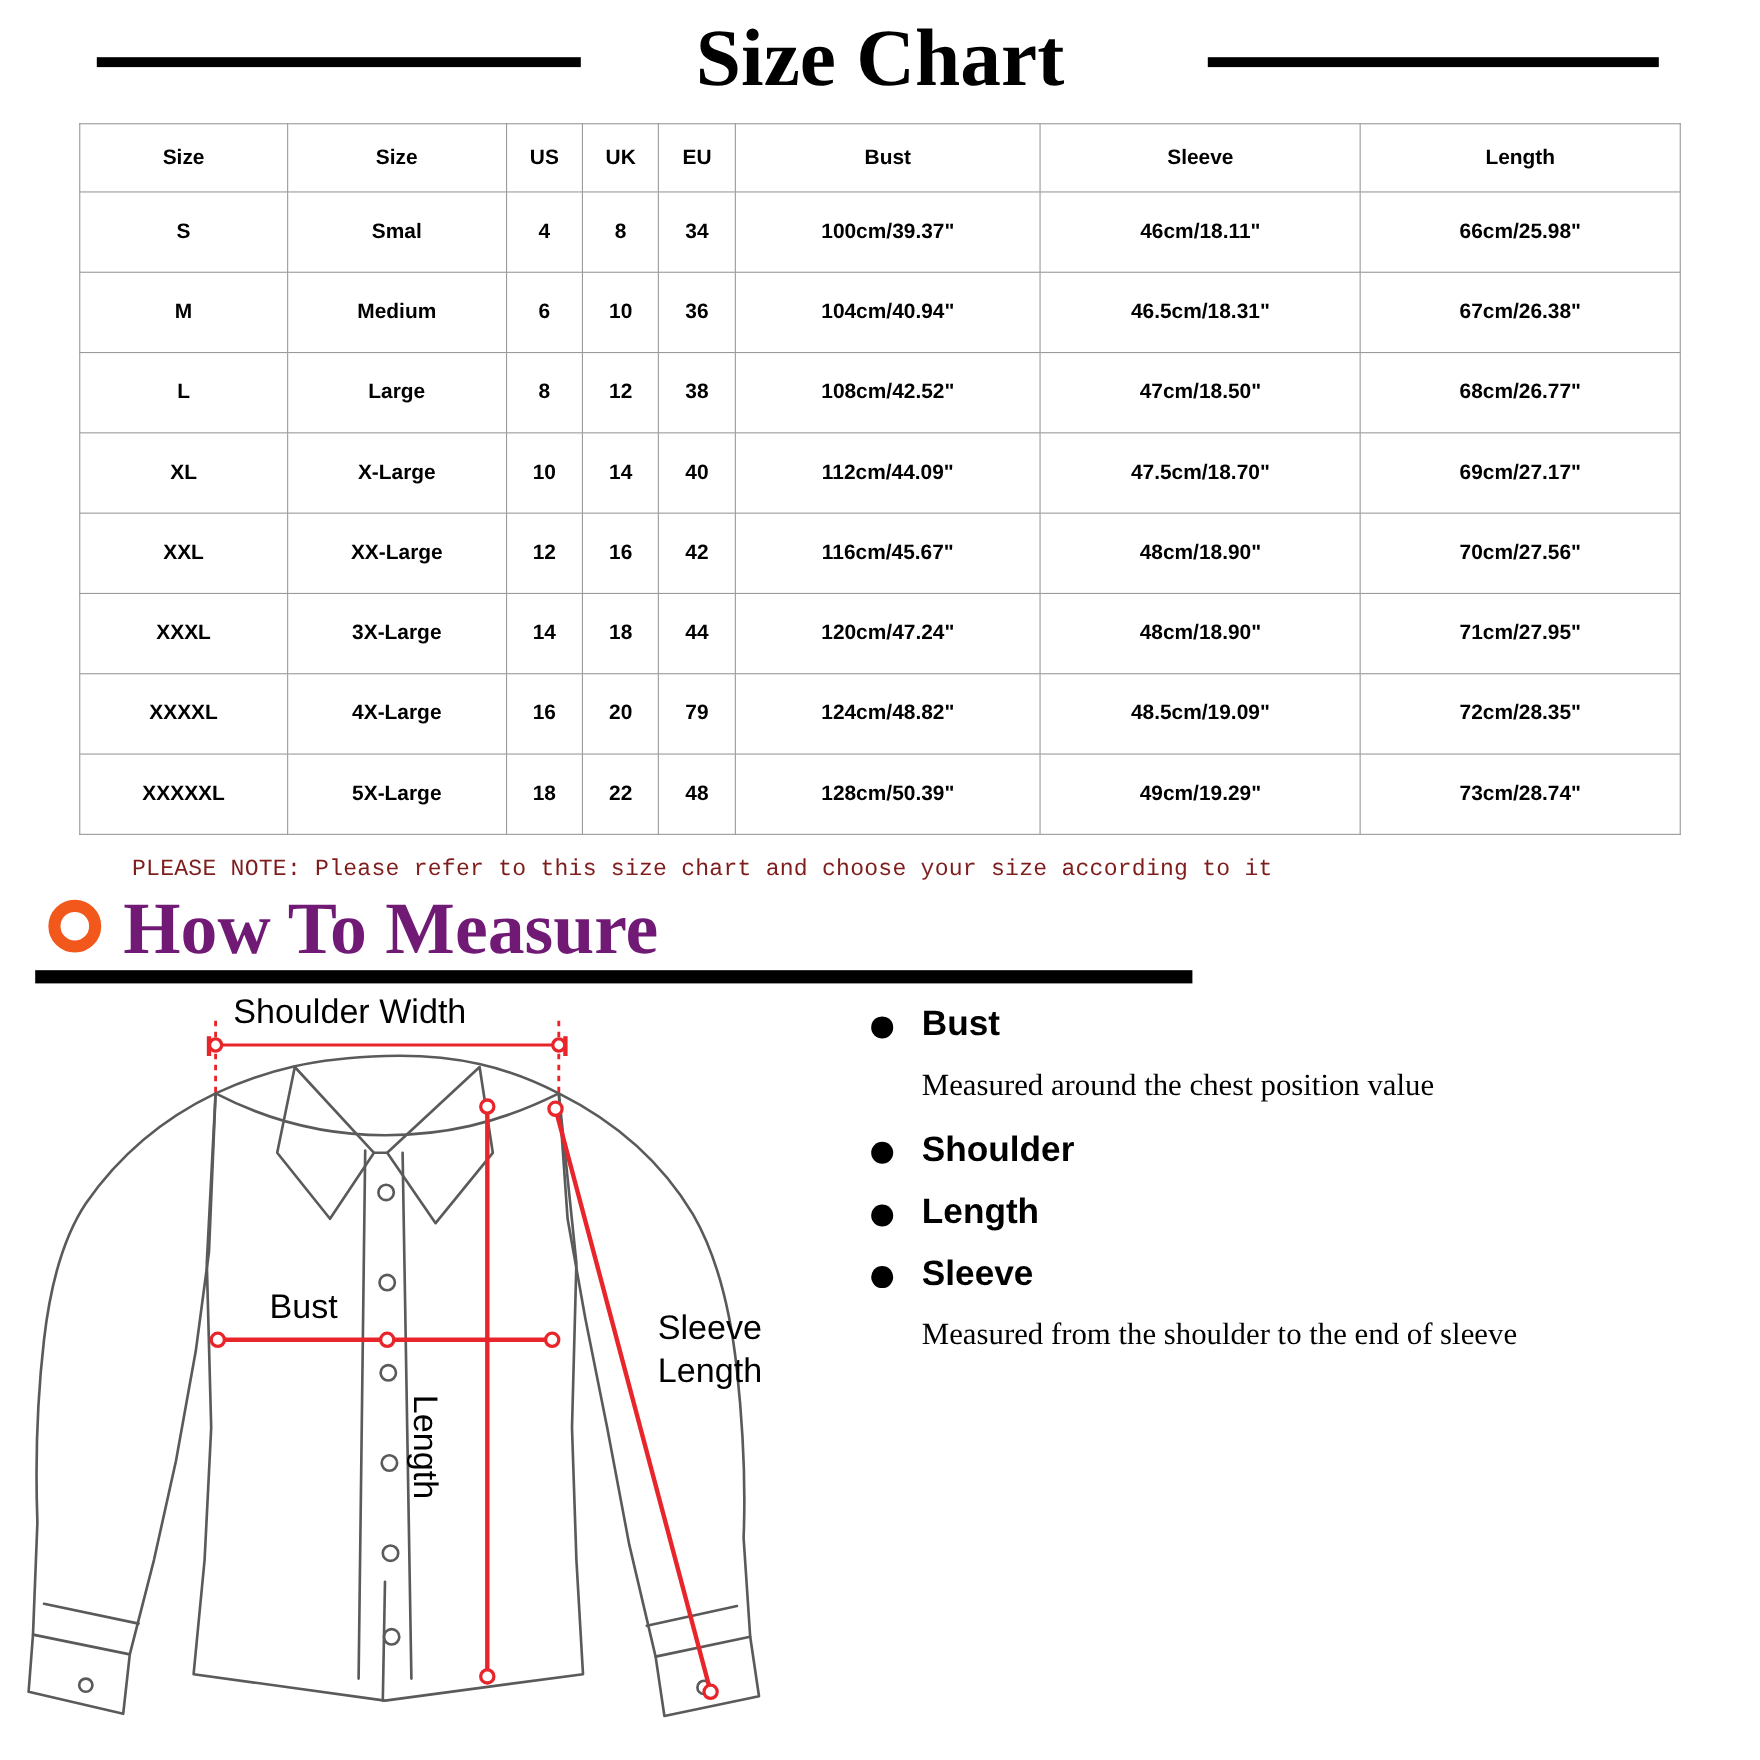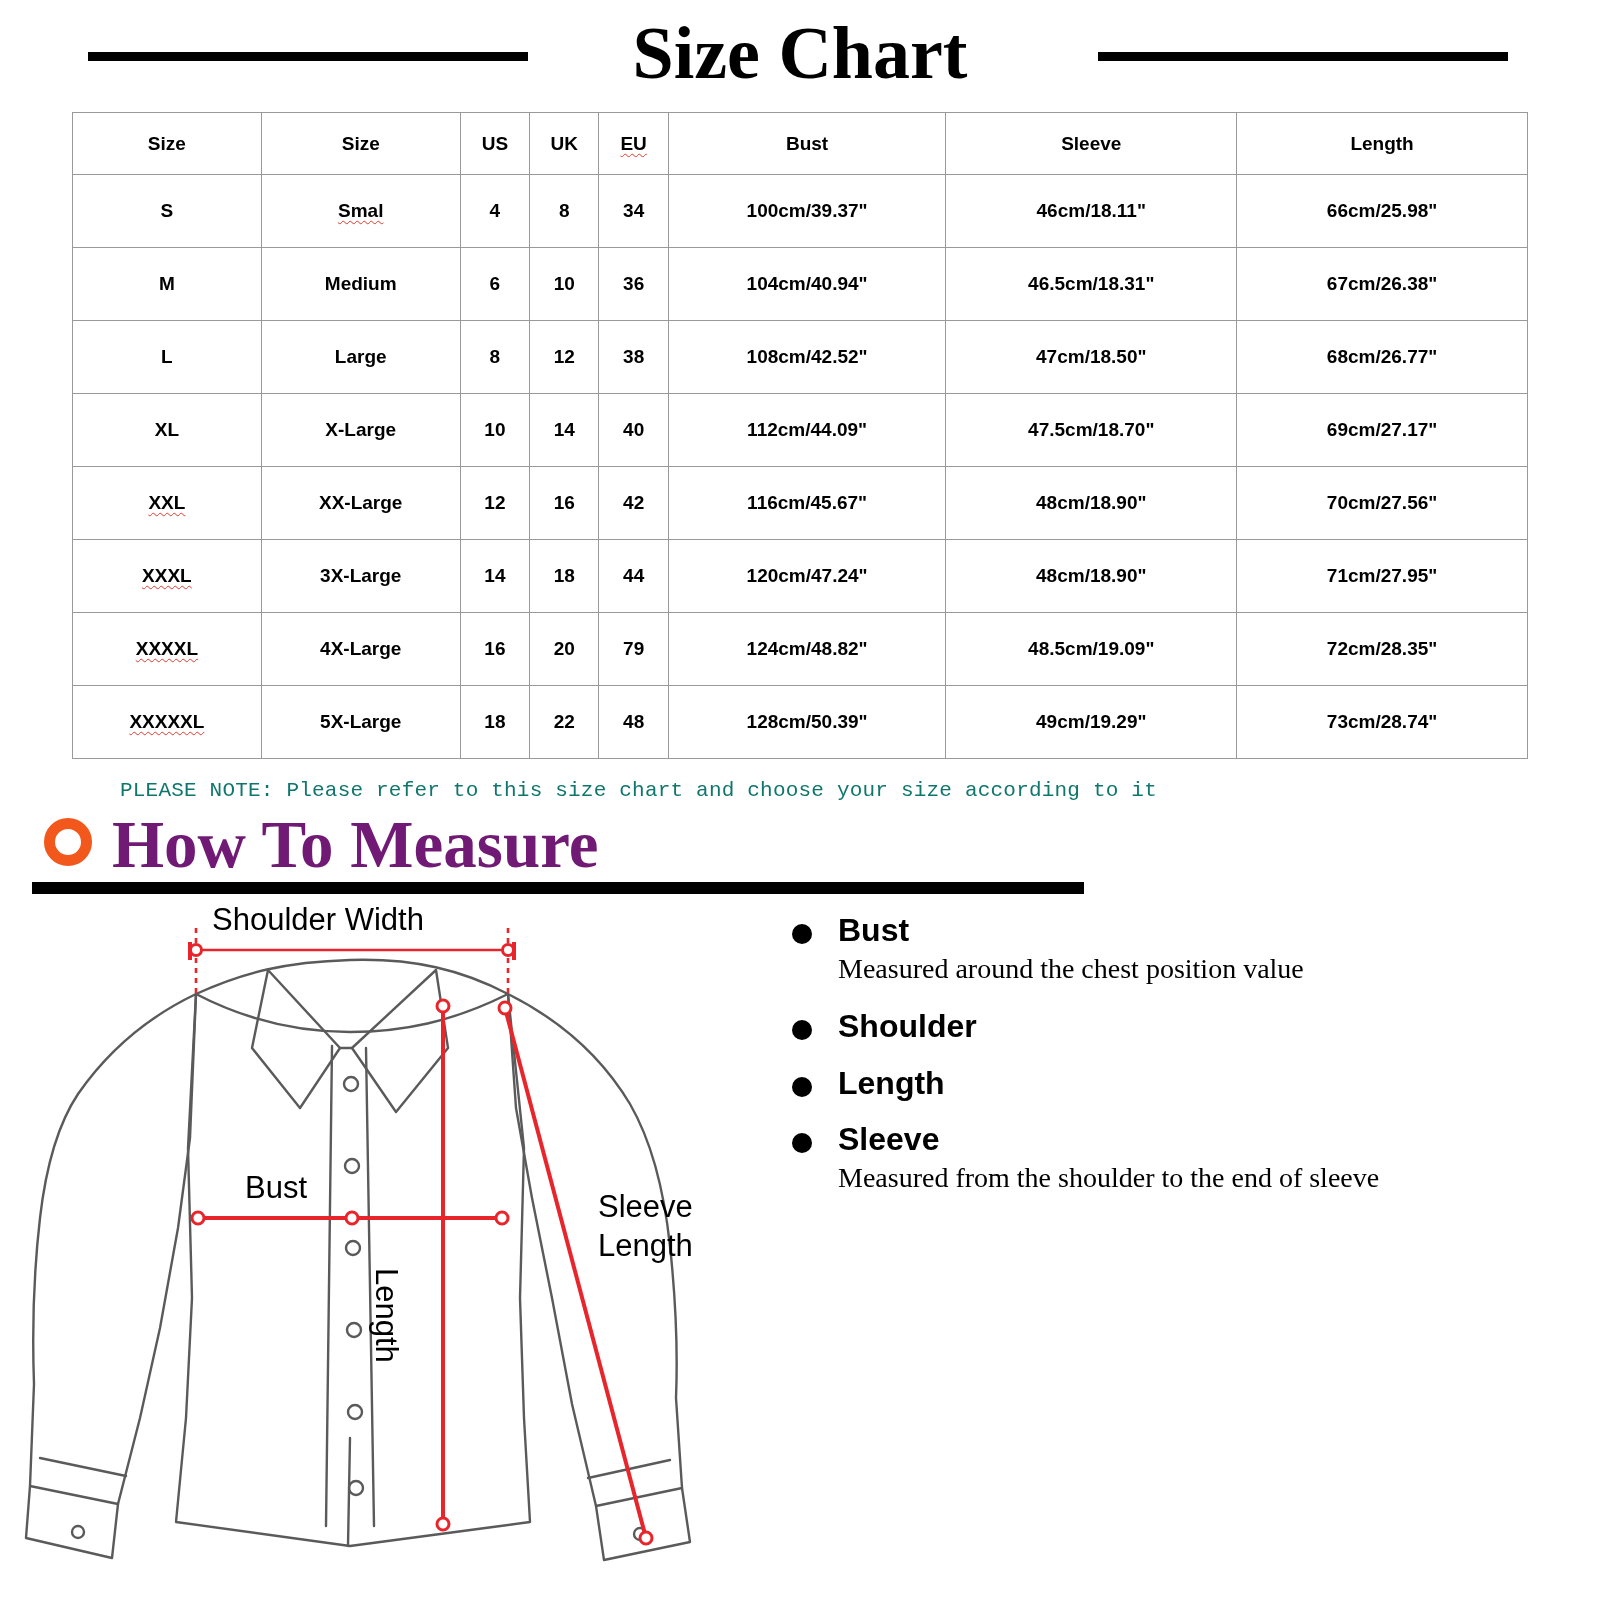--- a/index.html
+++ b/index.html
@@ -65,32 +65,31 @@
   .col-size1 { width: 185px; }
   .col-size2 { width: 195px; }
   .col-us { width: 68px; }
   .col-uk { width: 68px; }
   .col-eu { width: 68px; }
   .col-bust { width: 272px; }
   .col-sleeve { width: 285px; }
   .col-length { width: 285px; }
   .cell-plain { font-weight: normal; }
   .spell {
-    text-decoration: underline;
     text-decoration-style: wavy;
     text-decoration-color: #e03a2f;
     text-decoration-thickness: 1px;
     text-underline-offset: 3px;
     margin-top: 20px;
   }
   .size-letter { font-weight: normal; font-size: 20px; }
 
   
   .note {
-    color: #0f766e;
+    color: #7f1d1d;
     font-family: "Liberation Mono", monospace;
     font-size: 21px;
     padding: 8px 0 0 120px;
     letter-spacing: 0.2px;
   }
 
   
   .htm-header {
     position: relative;
     height: 92px;
@@ -153,21 +152,21 @@
     font-size: 32px;
     font-weight: bold;
     color: #000;
     line-height: 1.15;
   }
   .def-desc {
     font-family: "Liberation Serif", serif;
     font-size: 28px;
     color: #000;
     line-height: 1.32;
-    margin-top: 2px;
+    margin-top: 20px;
   }
   .def-desc.mono {
     font-family: "Liberation Mono", monospace;
     font-size: 25px;
     letter-spacing: -0.2px;
   }
 </style>
 </head>
 <body>
 

